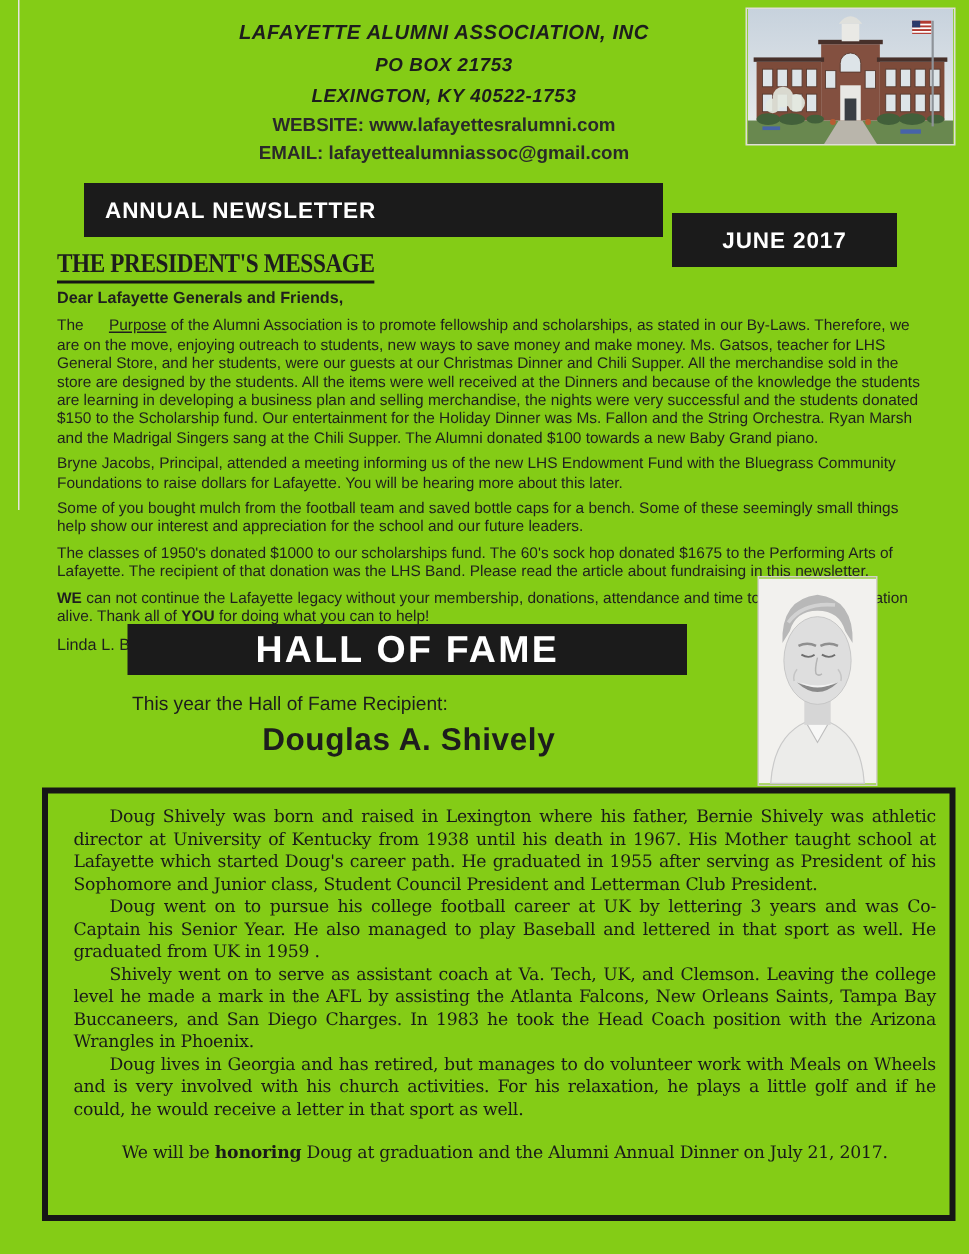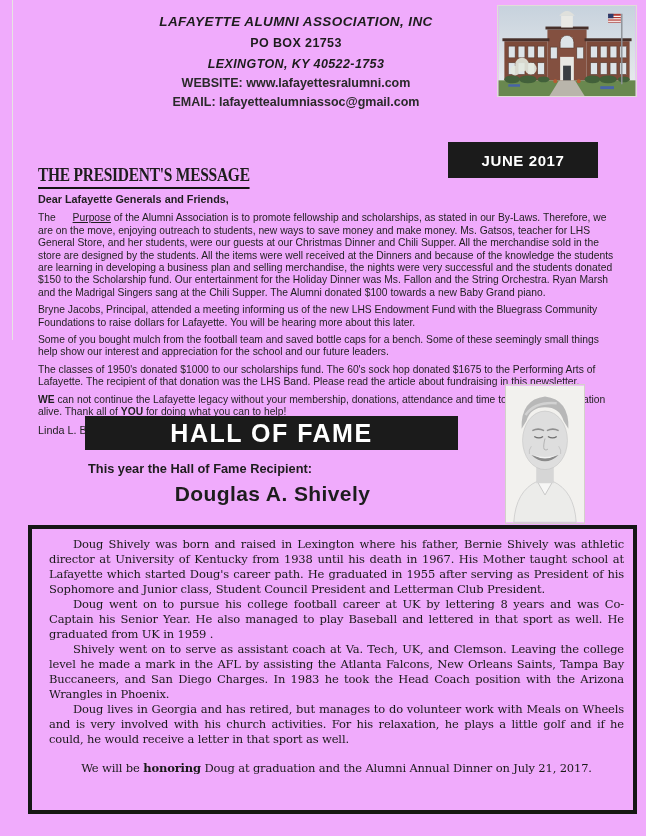--- a/index.html
+++ b/index.html
@@ -1,27 +1,27 @@
 <!DOCTYPE html>
 <html><head>
 <meta charset="utf-8">
 <style>
   * { margin:0; padding:0; box-sizing:border-box; }
   html,body { background:#ffffff; }
   #page {
     position:relative; width:646px; height:836px; margin:0 auto;
-    background:#f0abfc; overflow:hidden; color:#1d1d1d;
+    background:#84cc16; overflow:hidden; color:#1d1d1d;
     font-family:"Liberation Sans", sans-serif;
   }
   .scan-line { position:absolute; left:12px; top:0; width:1px; height:340px; background:#e6e4e0; }
 
   
   .hdr-text { position:absolute; left:0; top:14px; width:592px; text-align:center; }
   .hdr-org  { font-size:13.5px; font-weight:bold; font-style:italic; letter-spacing:.4px; }
-  .hdr-po   { font-size:12.5px; font-weight:bold; margin-top:7px; letter-spacing:.4px; }
+  .hdr-po   { font-size:12.5px; font-weight:bold; font-style:italic; margin-top:7px; letter-spacing:.4px; }
   .hdr-city { font-size:12.5px; font-weight:bold; font-style:italic; margin-top:7px; letter-spacing:.4px; }
   .hdr-web, .hdr-mail { font-size:12.5px; font-weight:bold; margin-top:5px; color:#2a2a2a; }
   .school-photo { position:absolute; left:497px; top:5px; width:140px; height:92px; border:1px solid #e0ddd8; }
 
   
   .bar { position:absolute; top:122px; height:36px; background:#1b1b1b; color:#fff;
          font-weight:bold; font-size:15px; letter-spacing:.6px; display:flex; align-items:center; }
   .bar-left  { left:56px;  width:386px; padding-left:14px; }
   .bar-right { left:448px; width:150px; justify-content:center;margin-top:20px; }
 
@@ -35,21 +35,21 @@
   .pm-body p { margin-bottom:5px; text-align:left; }
   .pm-salutation { font-weight:bold; font-size:10.8px; margin-bottom:7px; }
   .u { text-decoration:underline;padding-left:14px; }
   .b { font-weight:bold; }
   .pm-signature { font-size:10.8px; margin-top:2px; }
 
   
   .hof-bar { position:absolute; left:85px; top:416px; width:373px; height:34px; background:#1b1b1b;
              color:#fff; font-weight:bold; font-size:25px; letter-spacing:1.5px;
              display:flex; align-items:center; justify-content:center; }
-  .hof-intro { position:absolute; left:88px; top:461px; font-weight:bold; font-size:12.8px; }
+  .hof-intro { position:absolute; left:88px; top:461px; font-weight:normal; font-size:12.8px; }
   .hof-recipient { position:absolute; left:0; top:482px; width:545px; text-align:center;
                    font-weight:bold; font-size:21px; letter-spacing:.4px; }
   .portrait { position:absolute; left:505px; top:384px; width:80px; height:140px; border:1px solid #d3d0ca; }
 
   
   .bio-box { position:absolute; left:28px; top:525px; width:609px; height:289px;
              border:4px solid #161616; padding:8px 9px 16px 17px;
              font-family:"DejaVu Serif", serif; font-size:11.5px; line-height:15px;
              color:#1a1a1a; text-align:justify; letter-spacing:-0.15px; }
   .bio-box p { text-indent:24px; }
@@ -130,20 +130,23 @@
     <line x1="126" y1="8" x2="126" y2="80" stroke="#8e9399" stroke-width="1.5"></line>
     <g>
       <rect x="112" y="8" width="13" height="9" fill="#b23a32"></rect>
       <rect x="112" y="10" width="13" height="1.2" fill="#fff"></rect>
       <rect x="112" y="12.5" width="13" height="1.2" fill="#fff"></rect>
       <rect x="112" y="15" width="13" height="1.2" fill="#fff"></rect>
       <rect x="112" y="8" width="5.5" height="4.5" fill="#2b3a6b"></rect>
     </g>
   </svg>
 
+  <div class="bar bar-left">
+    <span>ANNUAL NEWSLETTER</span>
+  </div>
   <div class="bar bar-right">
     <span>JUNE 2017</span>
   </div>
 
   <div class="pm-title">THE PRESIDENT'S MESSAGE</div>
 
   <div class="pm-body">
     <div class="pm-salutation">Dear Lafayette Generals and Friends,</div>
     <p><span>The </span><span class="u">Purpose</span><span> of the Alumni Association is to promote fellowship and scholarships, as stated in our By-Laws. Therefore, we are on the move, enjoying outreach to students, new ways to save money and make money. Ms. Gatsos, teacher for LHS General Store, and her students, were our guests at our Christmas Dinner and Chili Supper. All the merchandise sold in the store are designed by the students.  All the items were well received at the Dinners and because of the knowledge the students are learning in developing a business plan and selling merchandise, the nights were very successful and the students donated $150 to the Scholarship fund.  Our entertainment for the Holiday Dinner was Ms. Fallon and the String Orchestra. Ryan Marsh and the Madrigal Singers sang at the Chili Supper.  The Alumni donated $100 towards a new Baby Grand piano.</span></p>
     <p>Bryne Jacobs, Principal, attended a meeting informing us of the new LHS Endowment Fund with the Bluegrass Community Foundations to raise dollars for Lafayette. You will be hearing more about this later.</p>
@@ -177,18 +180,18 @@
     </g>
     <path d="M40 54 q-2 8 -1 11 q2 2 4 0" stroke="#b3b3b3" stroke-width="1" fill="none"></path>
     <path d="M26 62 q-3 4 -2 8" stroke="#c5c5c5" stroke-width="1" fill="none"></path>
     <path d="M54 62 q3 4 2 8" stroke="#c5c5c5" stroke-width="1" fill="none"></path>
     <path d="M26 71 Q40 84 54 71 Q40 77 26 71 Z" fill="#8a8a8a"></path>
     <path d="M28 71 Q40 78 52 71 Q40 75 28 71 Z" fill="#f2f2f2"></path>
   </svg>
 
   <div class="bio-box">
     <p>Doug Shively was born and raised in Lexington where his father, Bernie Shively was athletic director at University of Kentucky from 1938 until his death in 1967.   His Mother taught school at Lafayette which started Doug's career path.  He graduated in 1955 after serving as President of his Sophomore and Junior class, Student Council President and Letterman Club President.</p>
-    <p>Doug went on to pursue his college football career at UK by lettering 8 years and was Co-Captain his Senior Year.  He also managed to play Baseball and lettered in that sport as well.  He graduated from UK in 1959 .</p>
+    <p>Doug went on to pursue his college football career at UK by lettering 3 years and was Co-Captain his Senior Year.  He also managed to play Baseball and lettered in that sport as well.  He graduated from UK in 1959 .</p>
     <p>Shively went on to serve as assistant coach at Va. Tech, UK, and Clemson.  Leaving the college level he made a mark in the AFL by assisting the Atlanta Falcons, New Orleans Saints, Tampa Bay Buccaneers, and San Diego Charges.  In 1983 he took the Head Coach position with the Arizona Wrangles in Phoenix.</p>
     <p>Doug lives in Georgia and has retired, but manages to do volunteer work with Meals on Wheels and is very involved with his church activities.  For his relaxation, he plays a little golf and if he could, he would receive a letter in that sport as well.</p>
     <p class="bio-closing"><span>We will be </span><span class="b">honoring</span><span> Doug at graduation and the Alumni Annual Dinner on July 21, 2017.</span></p>
   </div>
 </div>
 
 </body></html>

